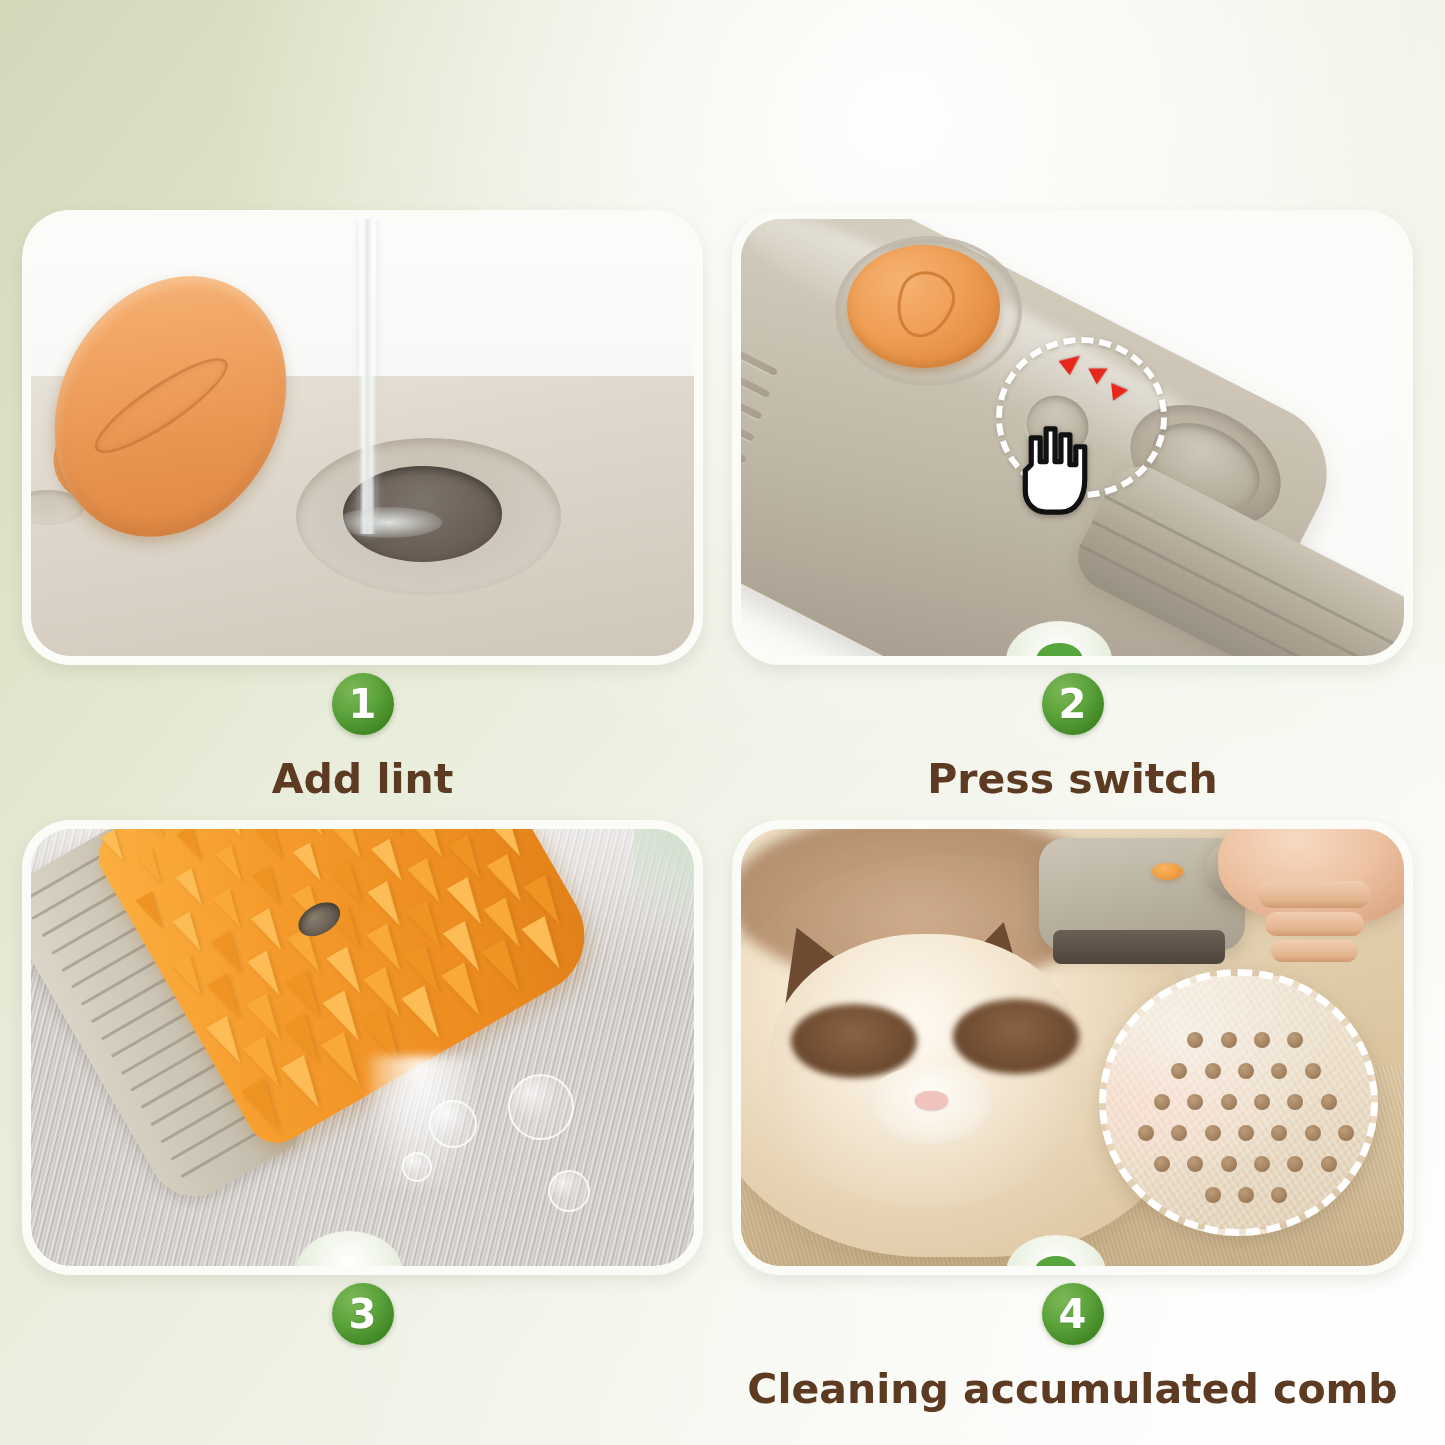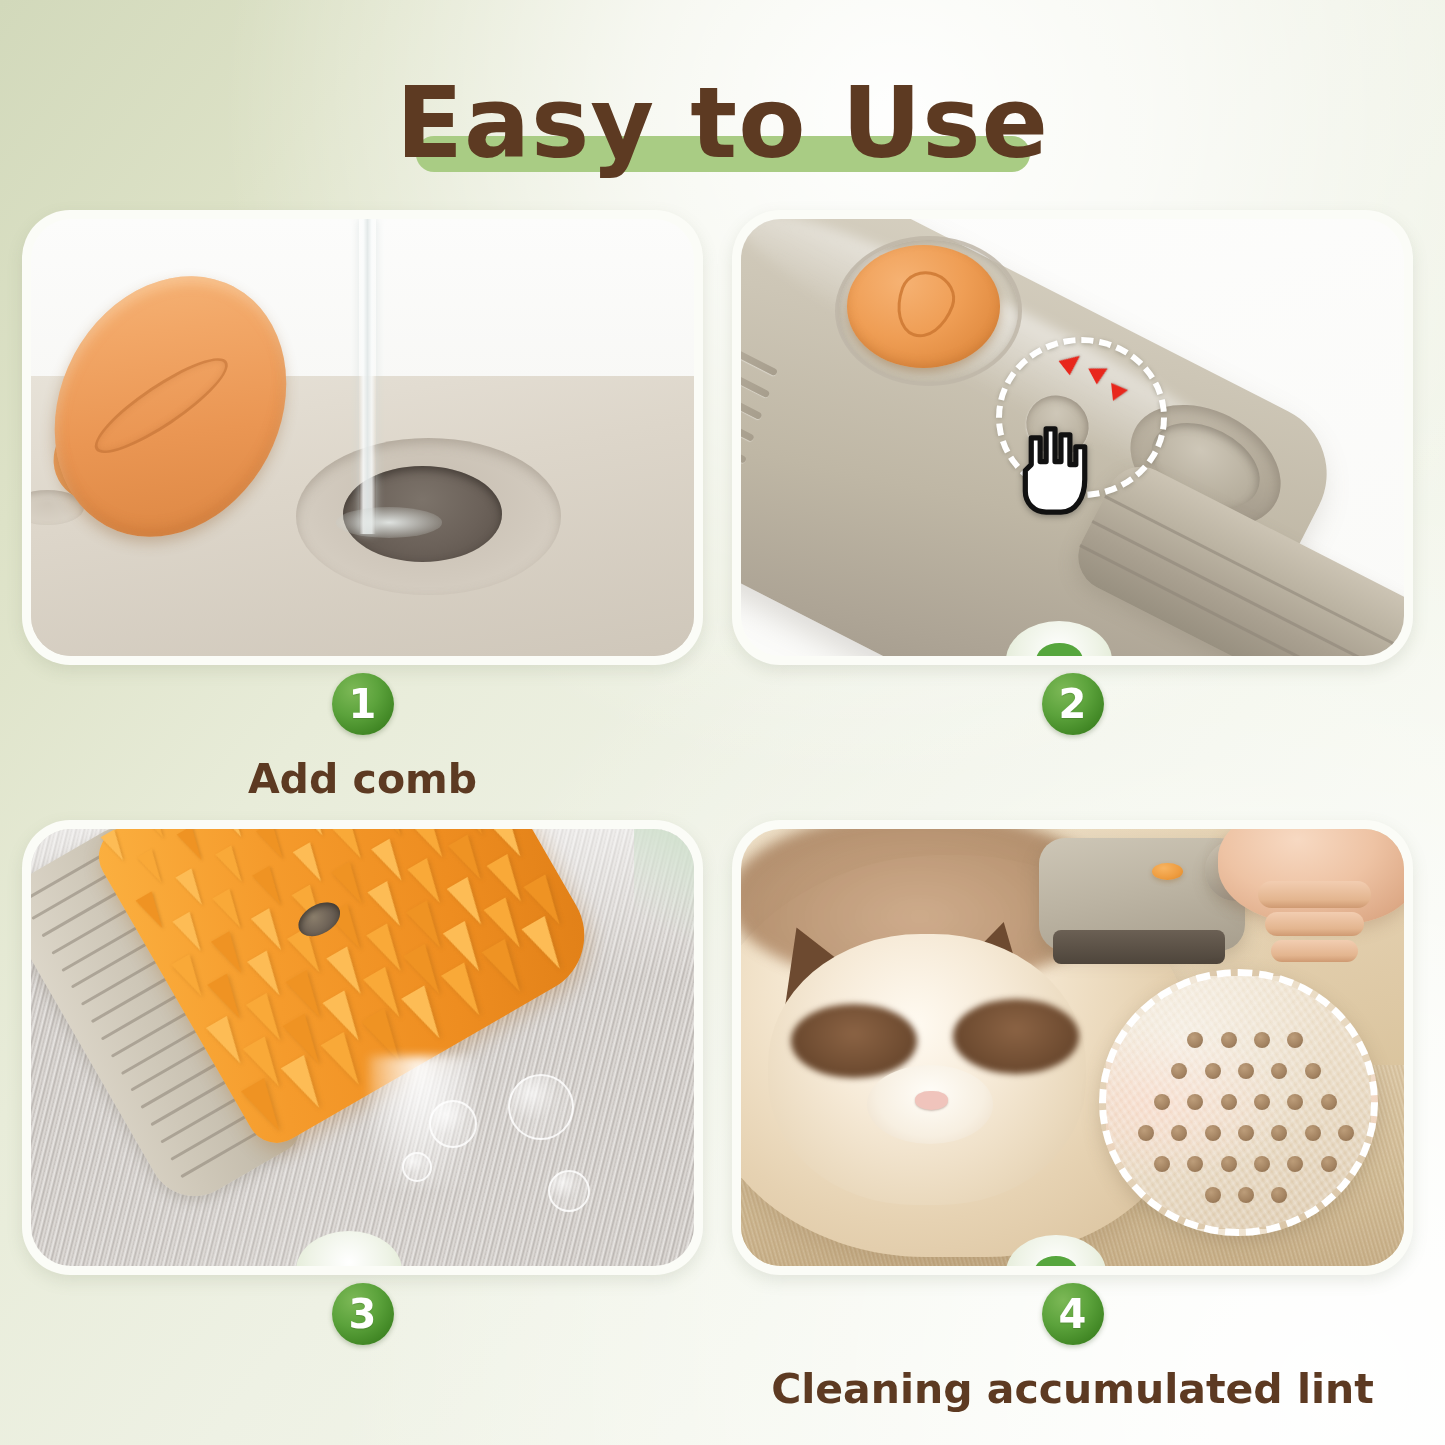--- a/index.html
+++ b/index.html
@@ -437,24 +437,20 @@
   .p4 .green-dot4::after{
     content:"";position:absolute;left:28%;top:28%;width:44%;height:44%;
     border-radius:50%;background:#56a63d;
   }
 </style>
 </head>
 <body>
 
 <div id="stage">
 
-  <div class="title-wrap">
-    <div class="title-bar"></div>
-    <div class="title-text">Easy to Use</div>
-  </div>
 
   <div class="grid">
 
     <div class="card c1">
       <div class="frame">
         <div class="photo p1">
           <div class="counter"></div>
           <div class="hole-outer"></div>
           <div class="hole-inner"></div>
           <div class="side-hole"></div>
@@ -462,21 +458,21 @@
           <div class="splash"></div>
           <div class="plug-back"></div>
           <div class="plug">
             <div class="plug-groove"></div>
           </div>
         </div>
       </div>
       <div class="badge">
         <span>1</span>
       </div>
-      <div class="caption">Add comb</div>
+      <div class="caption">Add lint</div>
     </div>
 
     <div class="card c2">
       <div class="frame">
         <div class="photo p2">
           <div class="body">
             <div class="body-hl"></div>
           </div>
           <div class="comb-teeth" id="teeth2">
               <div class="tooth" style="left: 0px; top: 4px;"></div>
@@ -502,20 +498,21 @@
           <svg class="cursor" viewBox="0 0 64 70">
             <path d="M14 30 L14 12 L20 12 L20 28 L24 28 L24 6 L30 6 L30 28 L34 28 L34 10 L40 10 L40 30
                      L44 30 L44 18 L50 18 L50 40 C50 52 44 62 34 62 L24 62 C16 62 10 56 10 48 L10 34 Z" fill="#ffffff" stroke="#111111" stroke-width="3.5" stroke-linejoin="round"></path>
           </svg>
           <div class="green-dot"></div>
         </div>
       </div>
       <div class="badge">
         <span>2</span>
       </div>
+      <div class="caption">Press switch</div>
     </div>
 
     <div class="card c3">
       <div class="frame">
         <div class="photo p3">
           <div class="fur-hl"></div>
           <div class="green-edge"></div>
           <div class="brush">
             <div class="spine" id="spine3">
                 <div class="spine-line" style="top: 5%;"></div>
@@ -666,17 +663,17 @@
               <div class="lintdot" style="left: 37.2%; top: 83.2%;"></div>
               <div class="lintdot" style="left: 49.8%; top: 83.2%;"></div>
               <div class="lintdot" style="left: 62.4%; top: 83.2%;"></div>
             </div>
           <div class="green-dot4"></div>
         </div>
       </div>
       <div class="badge">
         <span>4</span>
       </div>
-      <div class="caption">Cleaning accumulated lint</div>
+      <div class="caption">Cleaning accumulated comb</div>
     </div>
 
   </div>
 </div>
 
 </body></html>

